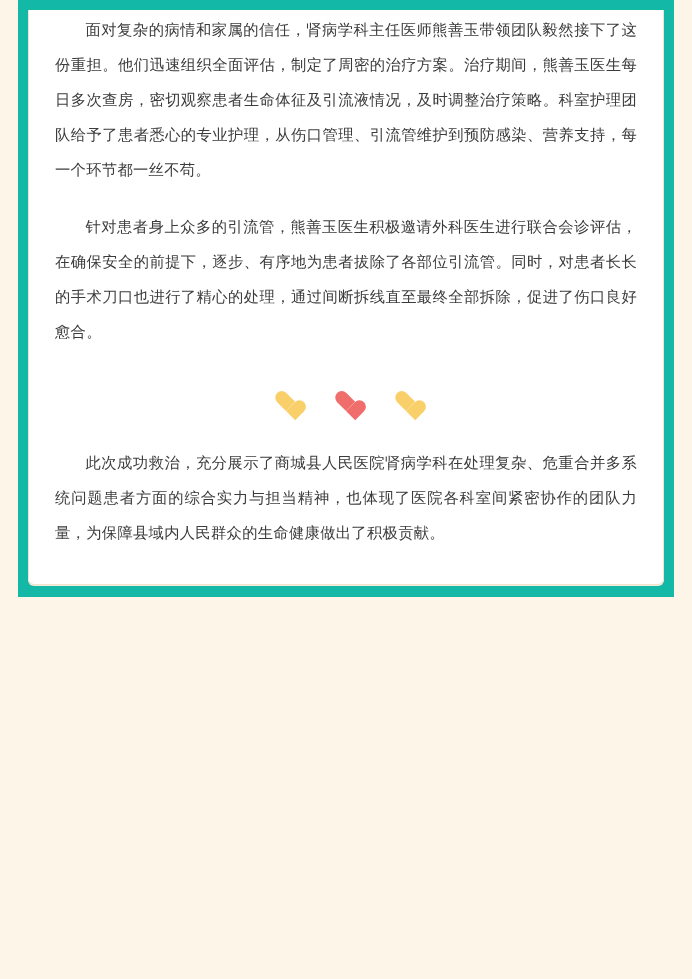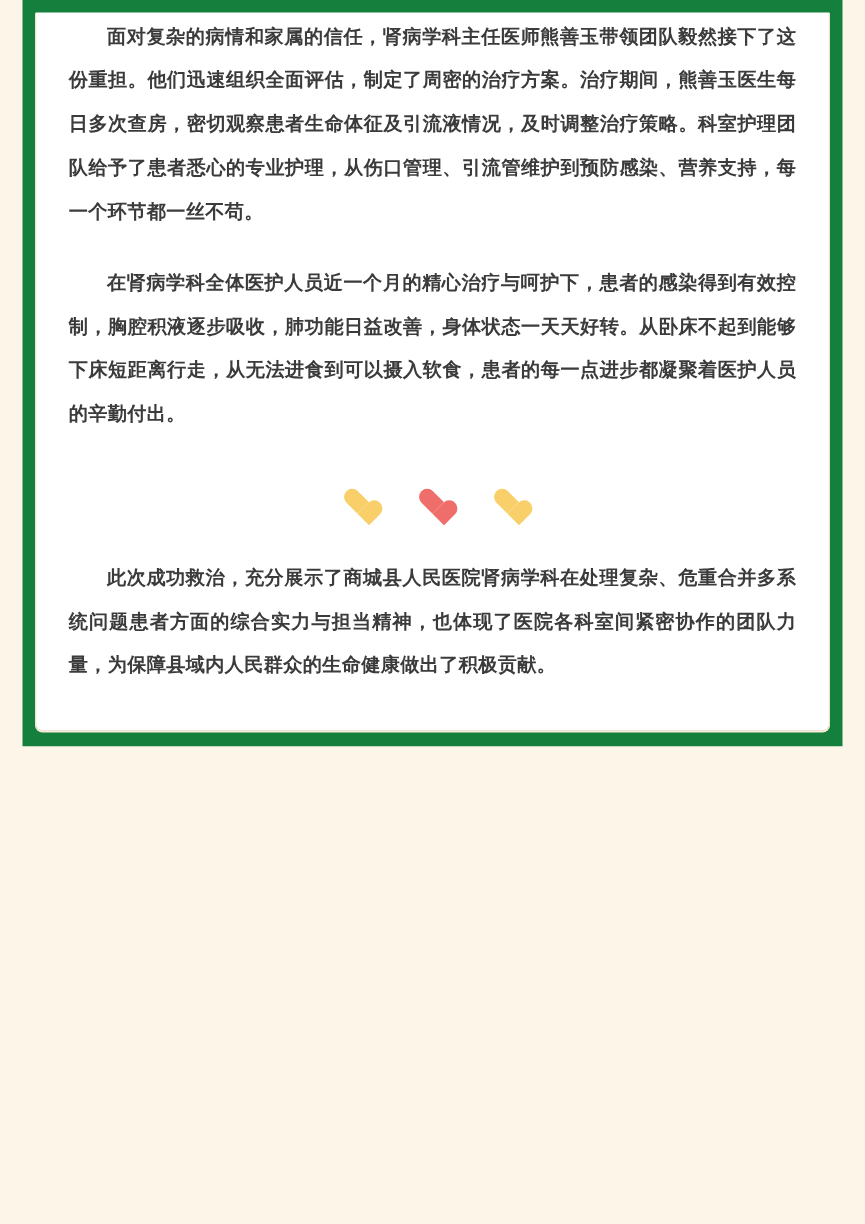--- a/index.html
+++ b/index.html
@@ -18,22 +18,21 @@
     width: 692px;
     min-height: 979px;
     background: #fdf6e8;
     overflow: hidden;
   }
   
   .article-frame {
     margin: 0 18px 0 18px;
     padding: 10px 10px 12px 10px;
     box-sizing: border-box;
-    background: #15803d;
-    font-weight: bold;
+    background: #14b8a6;
   }
   .article-card {
     background: #ffffff;
     border: 1px solid #f0e4cf;
     border-top: none;
     border-radius: 0 0 6px 6px;
     padding: 2px 26px 34px 26px;
     box-sizing: border-box;
     box-shadow: 0 1px 0 #f6ecdc;
   }
@@ -100,21 +99,21 @@
 </style>
 </head>
 <body>
 
 <div class="page">
 
   <div class="article-frame">
     <div class="article-card">
 
       <p>面对复杂的病情和家属的信任，肾病学科主任医师熊善玉带领团队毅然接下了这份重担。他们迅速组织全面评估，制定了周密的治疗方案。治疗期间，熊善玉医生每日多次查房，密切观察患者生命体征及引流液情况，及时调整治疗策略。科室护理团队给予了患者悉心的专业护理，从伤口管理、引流管维护到预防感染、营养支持，每一个环节都一丝不苟。</p>
-      <p>在肾病学科全体医护人员近一个月的精心治疗与呵护下，患者的感染得到有效控制，胸腔积液逐步吸收，肺功能日益改善，身体状态一天天好转。从卧床不起到能够下床短距离行走，从无法进食到可以摄入软食，患者的每一点进步都凝聚着医护人员的辛勤付出。</p>
+      <p>针对患者身上众多的引流管，熊善玉医生积极邀请外科医生进行联合会诊评估，在确保安全的前提下，逐步、有序地为患者拔除了各部位引流管。同时，对患者长长的手术刀口也进行了精心的处理，通过间断拆线直至最终全部拆除，促进了伤口良好愈合。</p>
 
       <div class="hearts">
         <span class="heart-shape h-yellow"></span>
         <span class="heart-shape h-red"></span>
         <span class="heart-shape h-yellow"></span>
       </div>
 
       <p>此次成功救治，充分展示了商城县人民医院肾病学科在处理复杂、危重合并多系统问题患者方面的综合实力与担当精神，也体现了医院各科室间紧密协作的团队力量，为保障县域内人民群众的生命健康做出了积极贡献。</p>
 
     </div>

